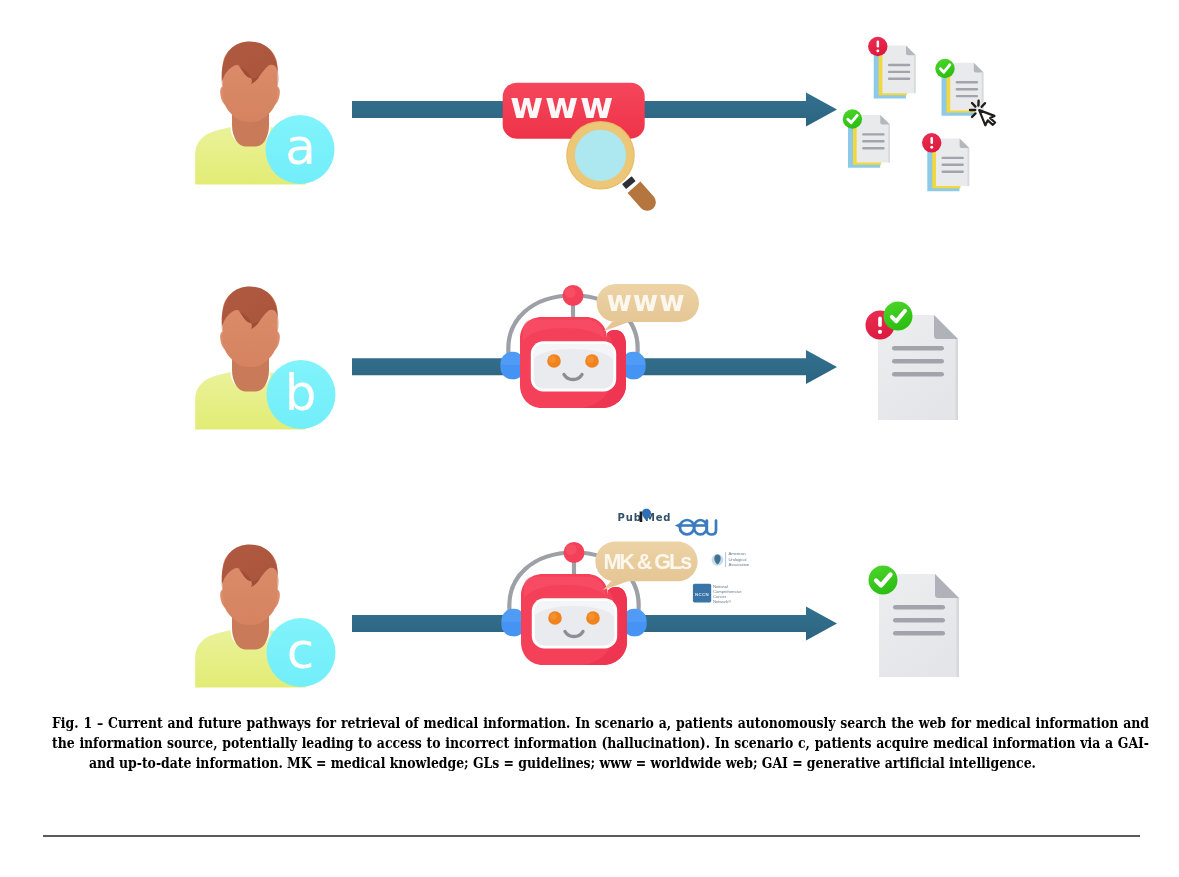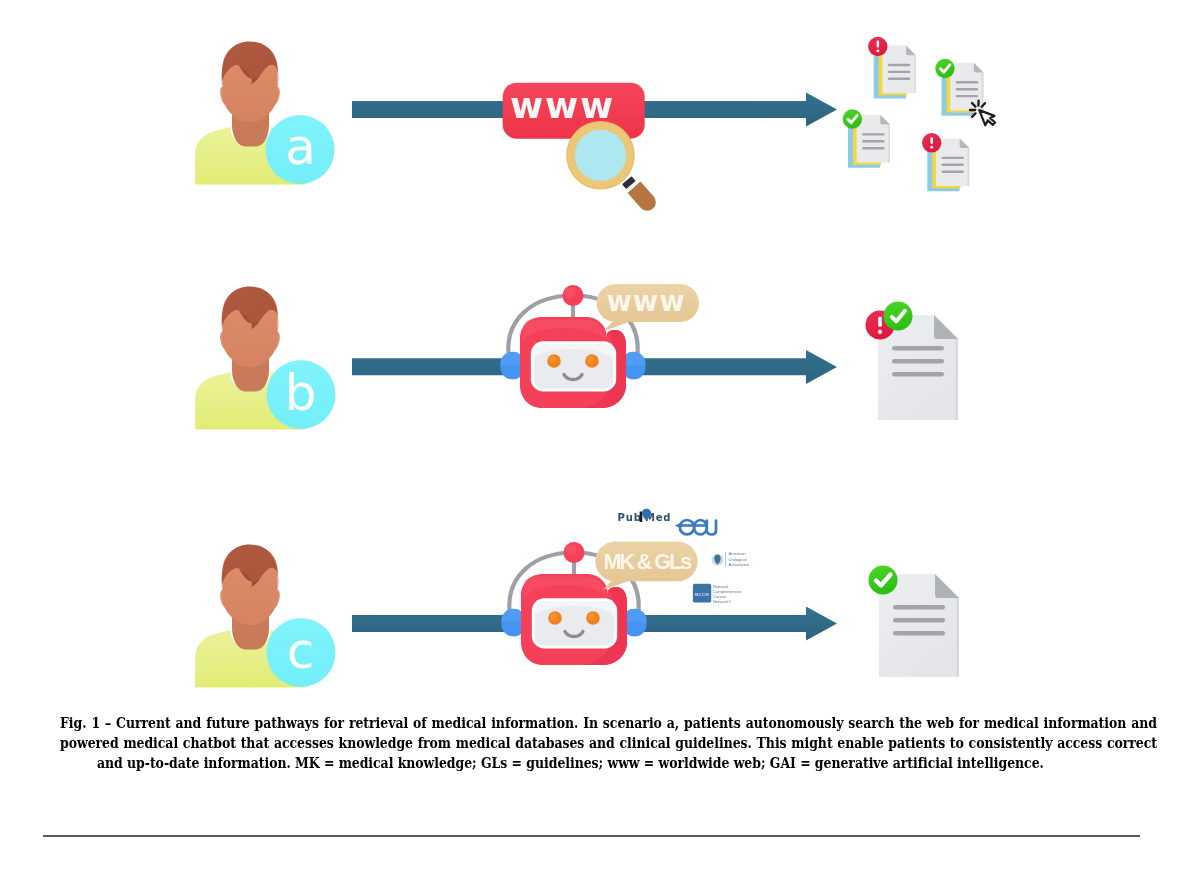--- a/index.html
+++ b/index.html
@@ -15,21 +15,21 @@
   text { font-family:"Liberation Sans", sans-serif; }
   .badge-txt { fill:#ffffff; font-size:50px; font-weight:400; text-anchor:middle; font-family:"DejaVu Sans", sans-serif; }
   .www-txt { fill:#fdf7f7; font-size:36px; font-weight:bold; text-anchor:middle; font-family:"DejaVu Sans", sans-serif; letter-spacing:1.7px; }
   .www-tan { fill:#fcf7ed; font-size:27.5px; font-weight:bold; text-anchor:middle; font-family:"DejaVu Sans", sans-serif; letter-spacing:1px; }
   .mk-txt { fill:#fcf7ed; font-size:21.5px; font-weight:bold; text-anchor:middle; font-family:"Liberation Sans", sans-serif; letter-spacing:-2.0px; }
   .logo-pubmed { fill:#33506b; font-size:10px; font-weight:bold; letter-spacing:0.8px; font-family:"DejaVu Sans", sans-serif; }
   .logo-small { fill:#6b7f90; font-size:4.3px; letter-spacing:-0.12px; font-family:"Liberation Sans", sans-serif; }
   .logo-nccn { fill:#d9e6f0; font-size:4.4px; font-weight:bold; text-anchor:middle; letter-spacing:0.35px; font-family:"Liberation Sans", sans-serif; }
 
   .caption {
-    position:absolute; left:60px; top:712.6px; width:1097px;
+    position:absolute; left:52px; top:712.6px; width:1097px;
     font-family:"DejaVu Serif Condensed", "DejaVu Serif", serif;
     font-weight:bold; font-size:13.85px; letter-spacing:-0.03px;
     line-height:20.25px; color:#000000;
   }
   .cap-line { text-align:justify; text-align-last:justify; }
   .cap-line.last { text-align-last:left;margin-left:37px; }
   .rule { position:absolute; left:43px; top:835px; width:1097px; height:1.7px; background:#5a5a5a; }
 </style>
 </head>
 <body>
@@ -329,17 +329,17 @@
       <g>
         <circle cx="883" cy="580" r="14.5" fill="url(#gGreen)"></circle>
         <path d="M876 580.5 L881 585.5 L890.5 574.5" stroke="#fff" stroke-width="4.3" fill="none" stroke-linecap="round" stroke-linejoin="round"></path>
       </g>
     </g>
   </g>
 </svg>
 
   <div class="caption">
     <div class="cap-line">Fig. 1 – Current and future pathways for retrieval of medical information. In scenario a, patients autonomously search the web for medical information and</div>
-    <div class="cap-line">powered medical chatbot that accesses knowledge from medical databases and clinical guidelines. This might enable patients to consistently access correct</div>
+    <div class="cap-line">the information source, potentially leading to access to incorrect information (hallucination). In scenario c, patients acquire medical information via a GAI-</div>
     <div class="cap-line last">and up-to-date information. MK = medical knowledge; GLs = guidelines; www = worldwide web; GAI = generative artificial intelligence.</div>
   </div>
   <div class="rule"></div>
 </div>
 
 </body></html>

